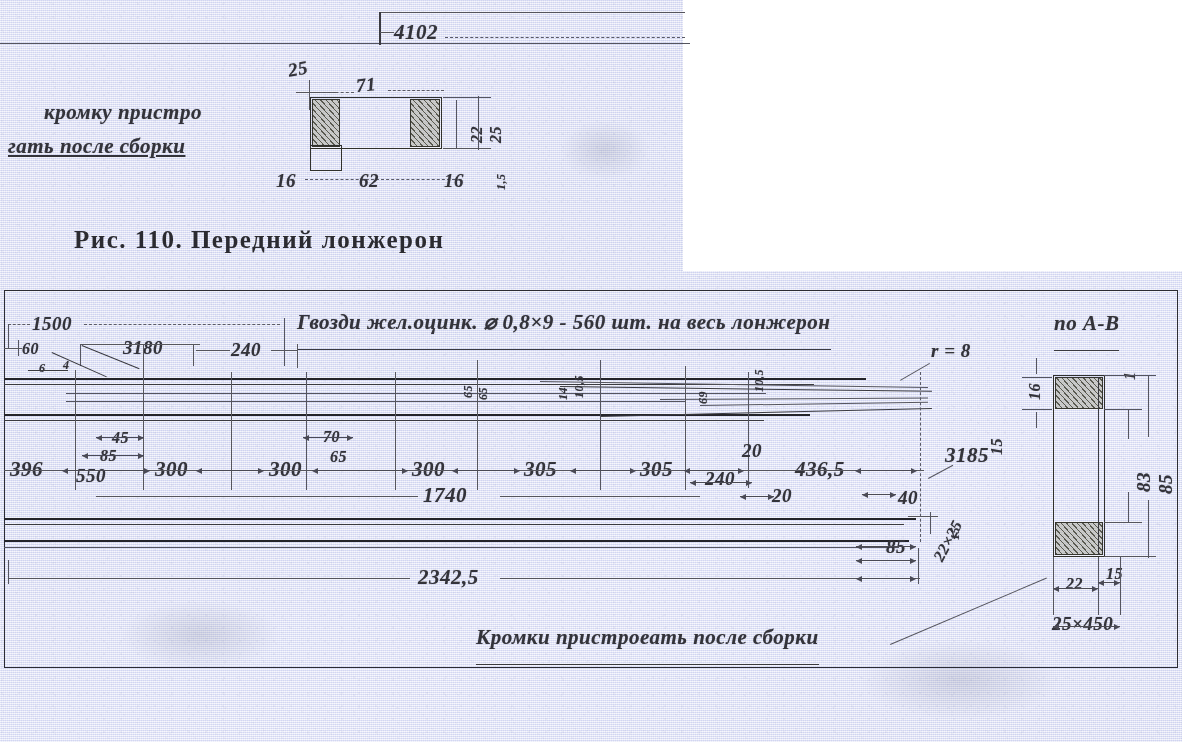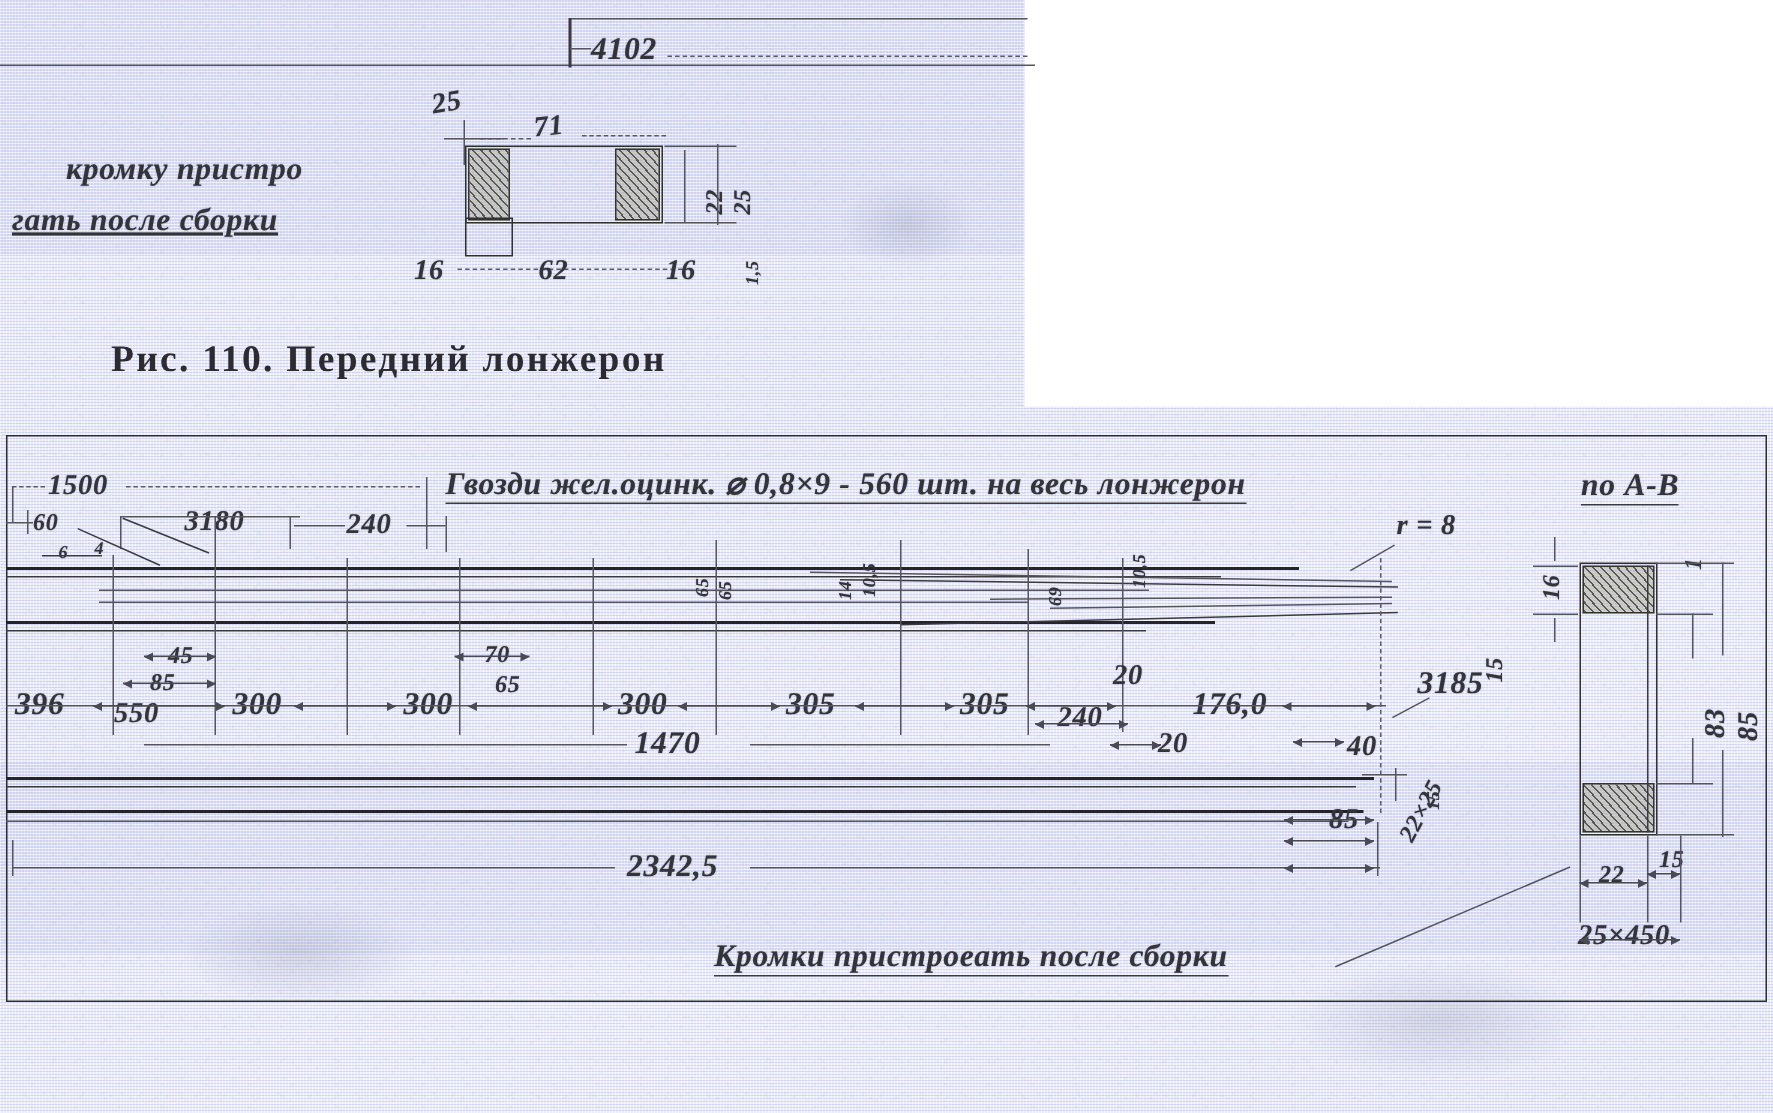--- a/index.html
+++ b/index.html
@@ -96,21 +96,21 @@
     position:absolute;
     font-family: "Liberation Serif", serif;
     font-weight: 700;
     color: #2b2b31;
     white-space: nowrap;
     letter-spacing: 1.5px;
   }
   .caption.fig { font-size: 25px; }
   .caption.bottom { font-size: 25px; }
 
-  .underline-txt { border-bottom: 1.4px solid #3a3a40; padding-bottom:0; }
+  .underline-txt { border-bottom: 1.4px solid #3a3a40; padding-bottom:14px; }
 
   
   .hatch {
     position:absolute;
     background-image: repeating-linear-gradient(48deg,
         rgba(70,70,60,.85) 0px, rgba(70,70,60,.85) 1px,
         rgba(230,230,235,0) 1px, rgba(230,230,235,0) 4px);
     background-color: rgba(175,175,160,.55);
     border: 1.6px solid #35352e;
     box-sizing: border-box;
@@ -268,34 +268,34 @@
     <div class="hand xl" style="left:10px;top:457px;">396</div>
     <div class="hand lg" style="left:76px;top:465px;">550</div>
     <div class="hand xl" style="left:155px;top:457px;">300</div>
     <div class="hand xl" style="left:269px;top:457px;">300</div>
     <div class="hand xl" style="left:412px;top:457px;">300</div>
     <div class="hand xl" style="left:524px;top:457px;">305</div>
     <div class="hand xl" style="left:640px;top:457px;">305</div>
     <div class="hand lg" style="left:705px;top:468px;">240</div>
     <div class="hand lg" style="left:742px;top:440px;">20</div>
     <div class="hand lg" style="left:772px;top:485px;">20</div>
-    <div class="hand xl" style="left:795px;top:457px;">176,0</div>
+    <div class="hand xl" style="left:795px;top:457px;">436,5</div>
 
     <div class="ln thin" style="left:4px;top:470px;width:920px;height:1px;"></div>
     <div class="arrowdim" style="left:62px;top:470px;width:88px;"></div>
     <div class="arrowdim" style="left:196px;top:470px;width:68px;"></div>
     <div class="arrowdim" style="left:312px;top:470px;width:96px;"></div>
     <div class="arrowdim" style="left:452px;top:470px;width:68px;"></div>
     <div class="arrowdim" style="left:570px;top:470px;width:66px;"></div>
     <div class="arrowdim" style="left:684px;top:470px;width:60px;"></div>
     <div class="arrowdim" style="left:855px;top:470px;width:62px;"></div>
     <div class="arrowdim" style="left:690px;top:482px;width:62px;"></div>
     <div class="arrowdim" style="left:740px;top:496px;width:34px;"></div>
 
-    <div class="hand xl" style="left:423px;top:483px;">1470</div>
+    <div class="hand xl" style="left:423px;top:483px;">1740</div>
     <div class="ln thin" style="left:96px;top:496px;width:322px;height:1px;"></div>
     <div class="ln thin" style="left:500px;top:496px;width:200px;height:1px;"></div>
 
     <div class="ln thick" style="left:4px;top:518px;width:912px;height:1.6px;"></div>
     <div class="ln" style="left:4px;top:524px;width:900px;height:1.2px;"></div>
     <div class="ln thick" style="left:4px;top:540px;width:905px;height:1.6px;"></div>
     <div class="ln thin" style="left:4px;top:547px;width:895px;height:1px;"></div>
 
     <div class="hand lg" style="left:898px;top:487px;">40</div>
     <div class="arrowdim" style="left:862px;top:494px;width:34px;"></div>

